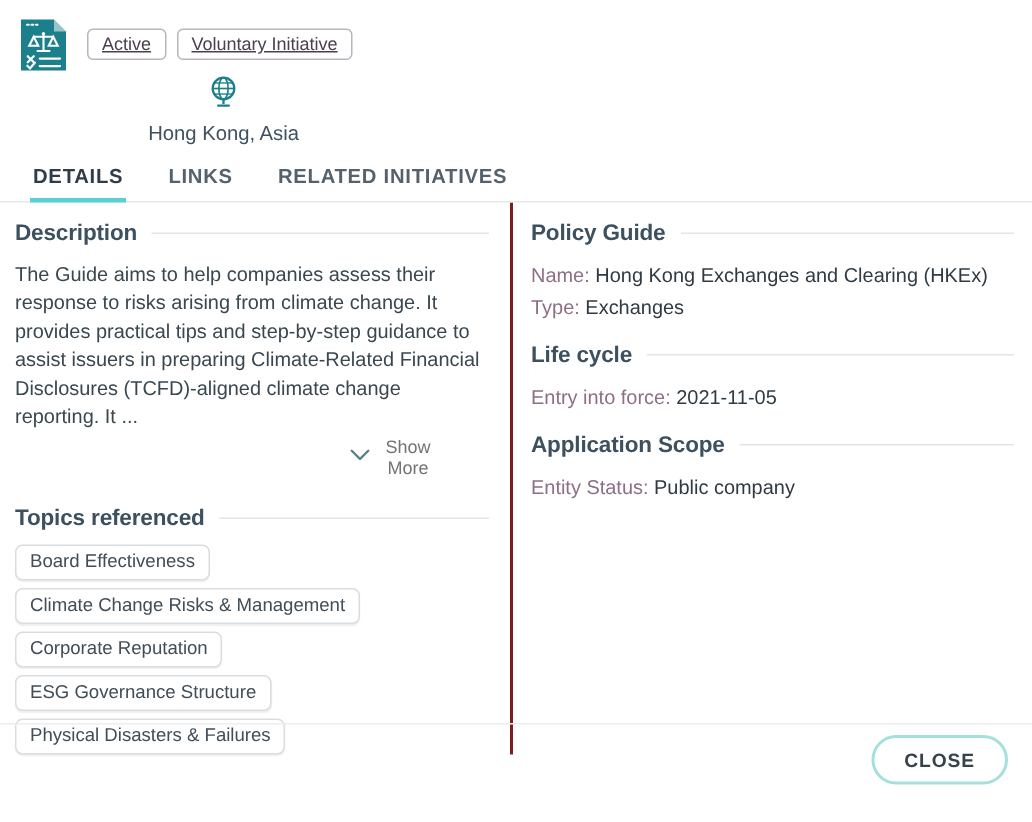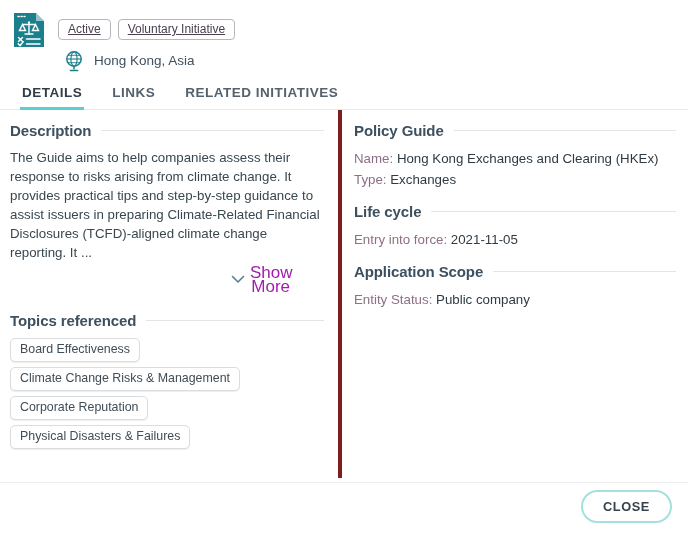--- a/index.html
+++ b/index.html
@@ -59,20 +59,21 @@
     font-weight: 500;
     white-space: nowrap;
     text-decoration: underline;
   }
   .location-row {
     margin-top: 10px;
     display: flex;
     align-items: center;
     gap: 9px;
     padding-left: 5px;
+    flex-direction: column;
   }
   .globe-icon { width: 22px; height: 22px; flex: 0 0 22px; }
   .location-text {
     font-size: 13.5px;
     color: #3f5160;
     line-height: 16px;
   }
 
   
   .tabs {
@@ -102,21 +103,21 @@
 
   
   .columns {
     display: flex;
     height: 368px;
   }
   .col-left {
     width: 342px;
     flex: 0 0 342px;
     padding: 12px 14px 0 10px;
-    border-right: 4px solid #7f1d1d;
+    border-right: 2px solid #7f1d1d;
   }
   .col-right {
     flex: 1 1 auto;
     padding: 12px 12px 0 12px;
   }
 
   .section-head {
     display: flex;
     align-items: center;
     gap: 10px;
@@ -152,24 +153,24 @@
     cursor: pointer;
     padding-right: 34px;
   }
   .show-more .chev {
     color: #5a7f87;
     font-size: 11px;
     line-height: 1;
     display: block;
   }
   .show-more .sm-text {
-    font-size: 17px;
-    color: #a21caf;
+    font-size: 12px;
+    color: #737373;
     line-height: 14px;
-    text-align: right;
+    text-align: center;
     width: 40px;
   }
 
   .topics-wrap { margin-top: 18px; }
   .tag-list {
     display: flex;
     flex-direction: column;
     align-items: flex-start;
     gap: 5px;
     margin-top: 2px;
@@ -296,20 +297,21 @@
 
     <div class="topics-wrap">
       <div class="section-head">
         <h3>Topics referenced</h3>
         <span class="rule"></span>
       </div>
       <div class="tag-list">
         <span class="tag">Board Effectiveness</span>
         <span class="tag">Climate Change Risks &amp; Management</span>
         <span class="tag">Corporate Reputation</span>
+        <span class="tag">ESG Governance Structure</span>
         <span class="tag">Physical Disasters &amp; Failures</span>
       </div>
     </div>
   </div>
 
   <div class="col-right">
 
     <div class="block">
       <div class="section-head">
         <h3>Policy Guide</h3>

